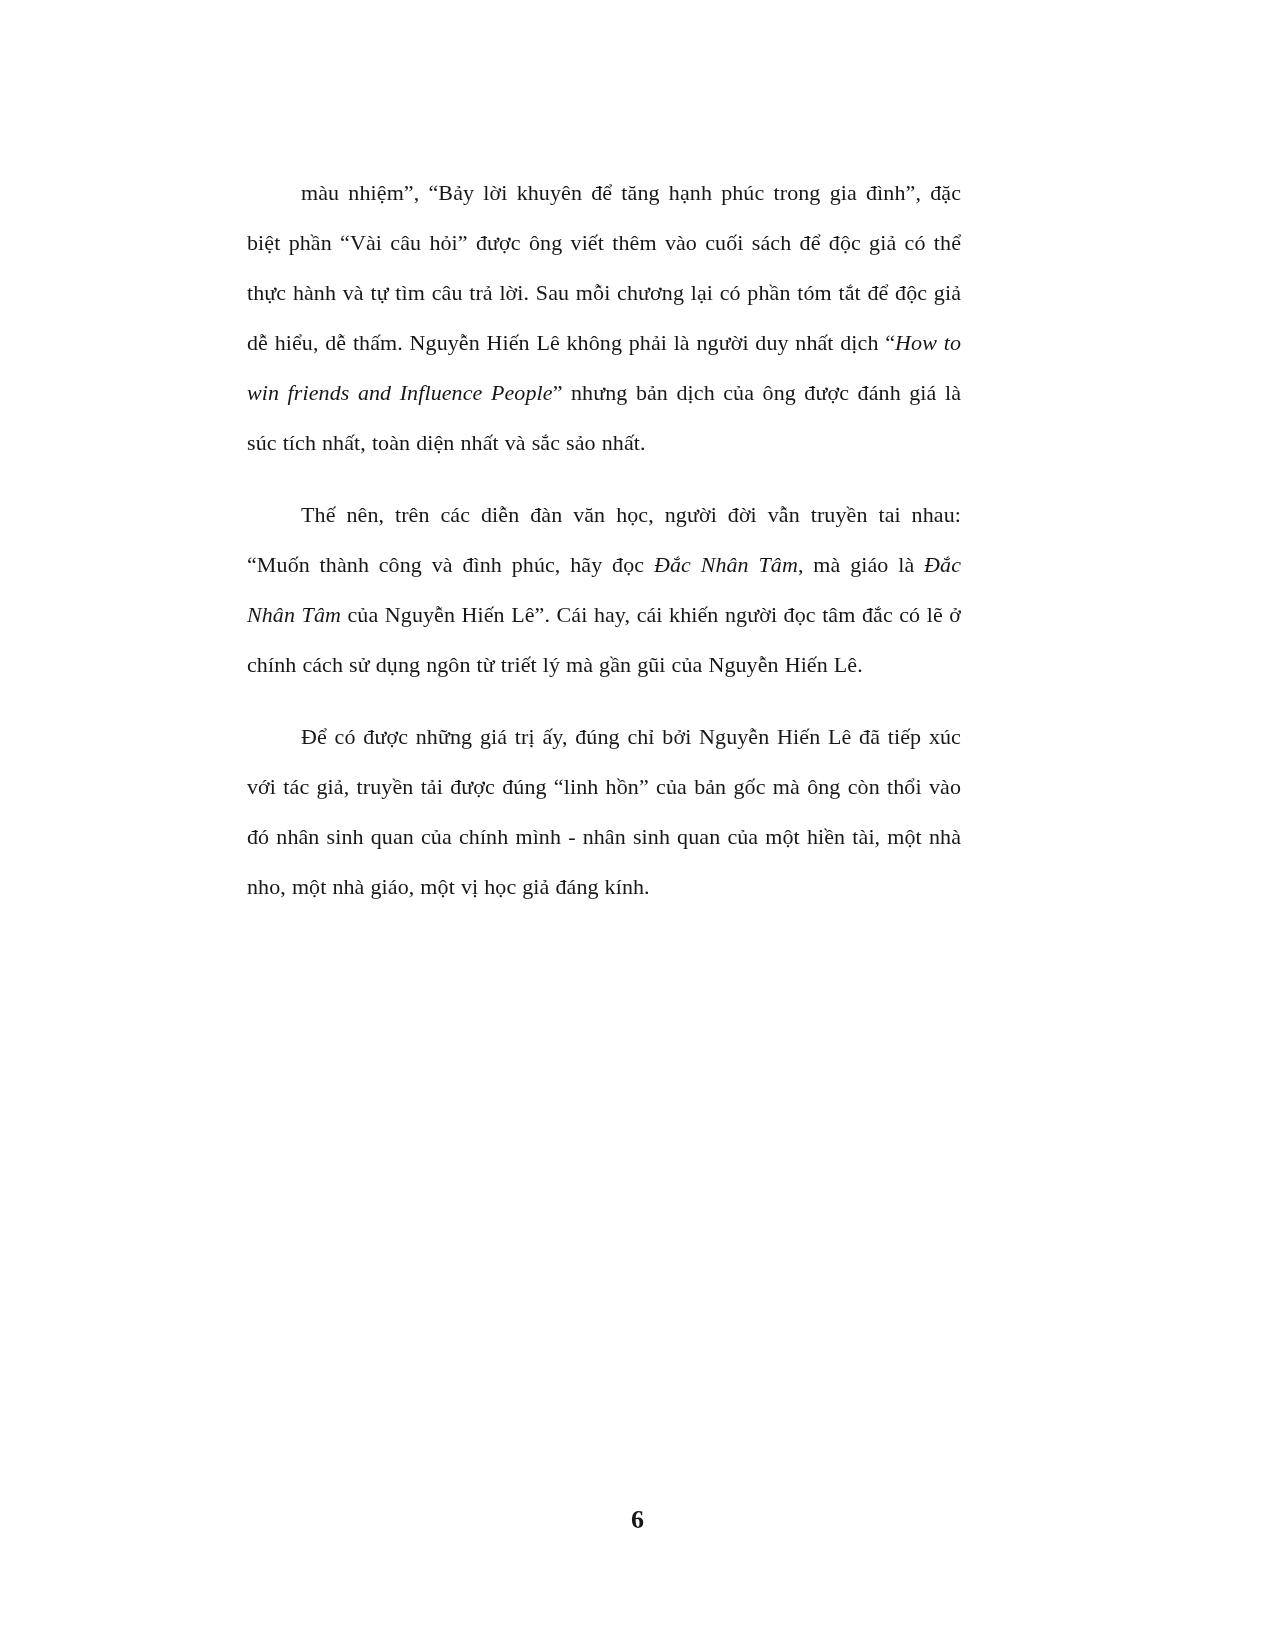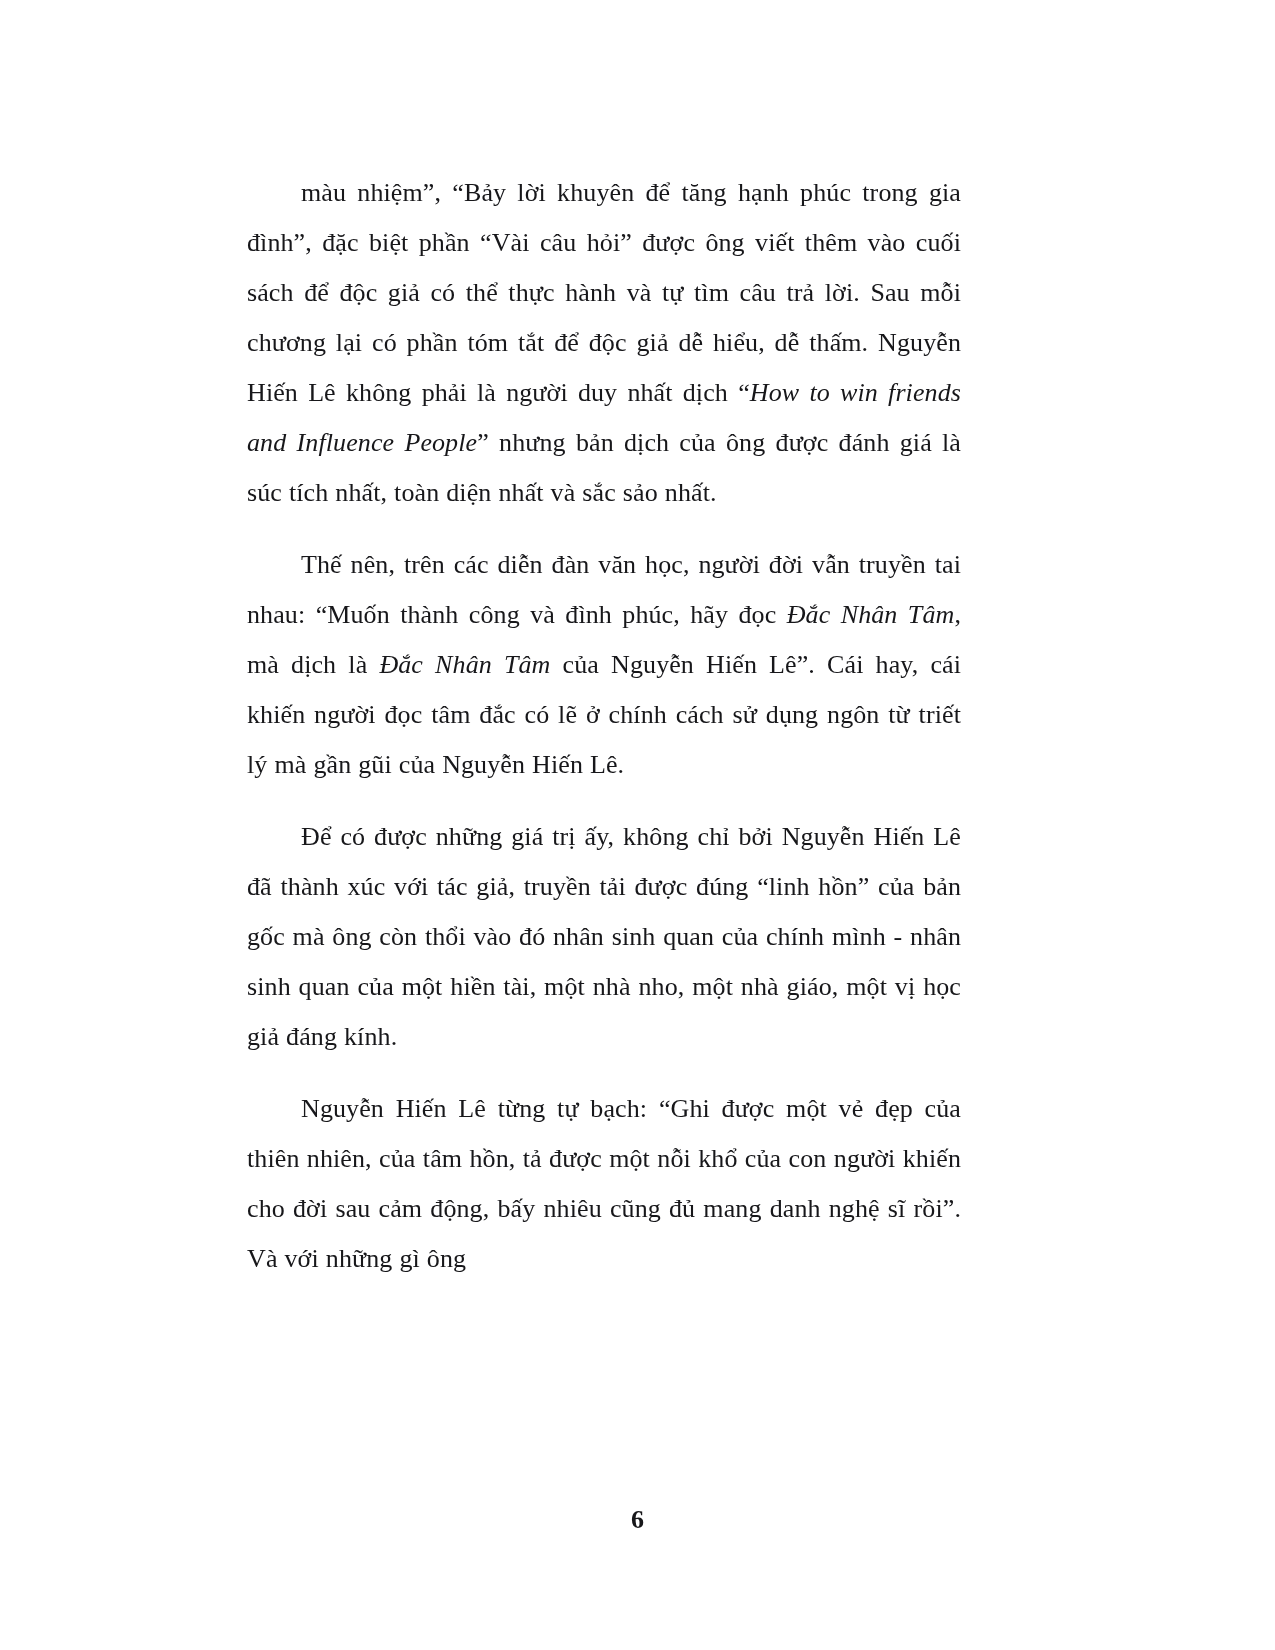--- a/index.html
+++ b/index.html
@@ -26,21 +26,21 @@
     left: 247px;
     top: 168px;
     width: 714px;
   }
 
   .para {
     margin: 0 0 22px 0;
     text-align: justify;
     text-justify: inter-word;
     text-indent: 54px;
-    font-size: 26px;
+    font-size: 22px;
     line-height: 50px;
     color: #17171a;
     letter-spacing: 0.1px;
     word-spacing: 0.4px;
     hyphens: manual;
   }
 
   .para:last-of-type {
     margin-bottom: 0;
   }
@@ -61,20 +61,19 @@
     font-family: "Liberation Serif", "DejaVu Serif", serif;
   }
 </style>
 </head>
 <body>
 
 <div id="page">
 
   <div id="text-block">
     <p class="para"><span>màu nhiệm”, “Bảy lời khuyên để tăng hạnh phúc trong gia đình”, đặc biệt phần “Vài câu hỏi” được ông viết thêm vào cuối sách để độc giả có thể thực hành và tự tìm câu trả lời. Sau mỗi chương lại có phần tóm tắt để độc giả dễ hiểu, dễ thấm. Nguyễn Hiến Lê không phải là người duy nhất dịch </span><span>“</span><i>How to win friends and Influence People</i><span>” nhưng bản dịch của ông được đánh giá là súc tích nhất, toàn diện nhất và sắc sảo nhất.</span></p>
-    <p class="para"><span>Thế nên, trên các diễn đàn văn học, người đời vẫn truyền tai nhau: “Muốn thành công và đình phúc, hãy đọc </span><i>Đắc Nhân Tâm</i><span>, mà dịch là </span><i>Đắc Nhân Tâm</i><span> của Nguyễn Hiến Lê”. Cái hay, cái khiến người đọc tâm đắc có lẽ ở chính cách sử dụng ngôn từ triết lý mà gần gũi của Nguyễn Hiến Lê.</span></p>
-    <p class="para"><span>Để có được những giá trị ấy, không chỉ bởi Nguyễn Hiến Lê đã thành xúc với tác giả, truyền tải được đúng “linh hồn” của bản gốc mà ông còn thổi vào đó nhân sinh quan của chính mình - nhân sinh quan của một hiền tài, một nhà nho, một nhà giáo, một vị học giả đáng kính.</span></p>
-    <p class="para"><span>Nguyễn Hiến Lê từng tự bạch: “Ghi được một vẻ đẹp của thiên nhiên, của tâm hồn, tả được một nỗi khổ của con người khiến cho đời sau cảm động, bấy nhiêu cũng đủ mang danh nghệ sĩ rồi”. Và với những gì ông</span></p>
+    <p class="para"><span>Thế nên, trên các diễn đàn văn học, người đời vẫn truyền tai nhau: “Muốn thành công và đình phúc, hãy đọc </span><i>Đắc Nhân Tâm</i><span>, mà giáo là </span><i>Đắc Nhân Tâm</i><span> của Nguyễn Hiến Lê”. Cái hay, cái khiến người đọc tâm đắc có lẽ ở chính cách sử dụng ngôn từ triết lý mà gần gũi của Nguyễn Hiến Lê.</span></p>
+    <p class="para"><span>Để có được những giá trị ấy, đúng chỉ bởi Nguyễn Hiến Lê đã tiếp xúc với tác giả, truyền tải được đúng “linh hồn” của bản gốc mà ông còn thổi vào đó nhân sinh quan của chính mình - nhân sinh quan của một hiền tài, một nhà nho, một nhà giáo, một vị học giả đáng kính.</span></p>
   </div>
 
   <div id="page-number">6</div>
 
 </div>
 
 </body></html>

